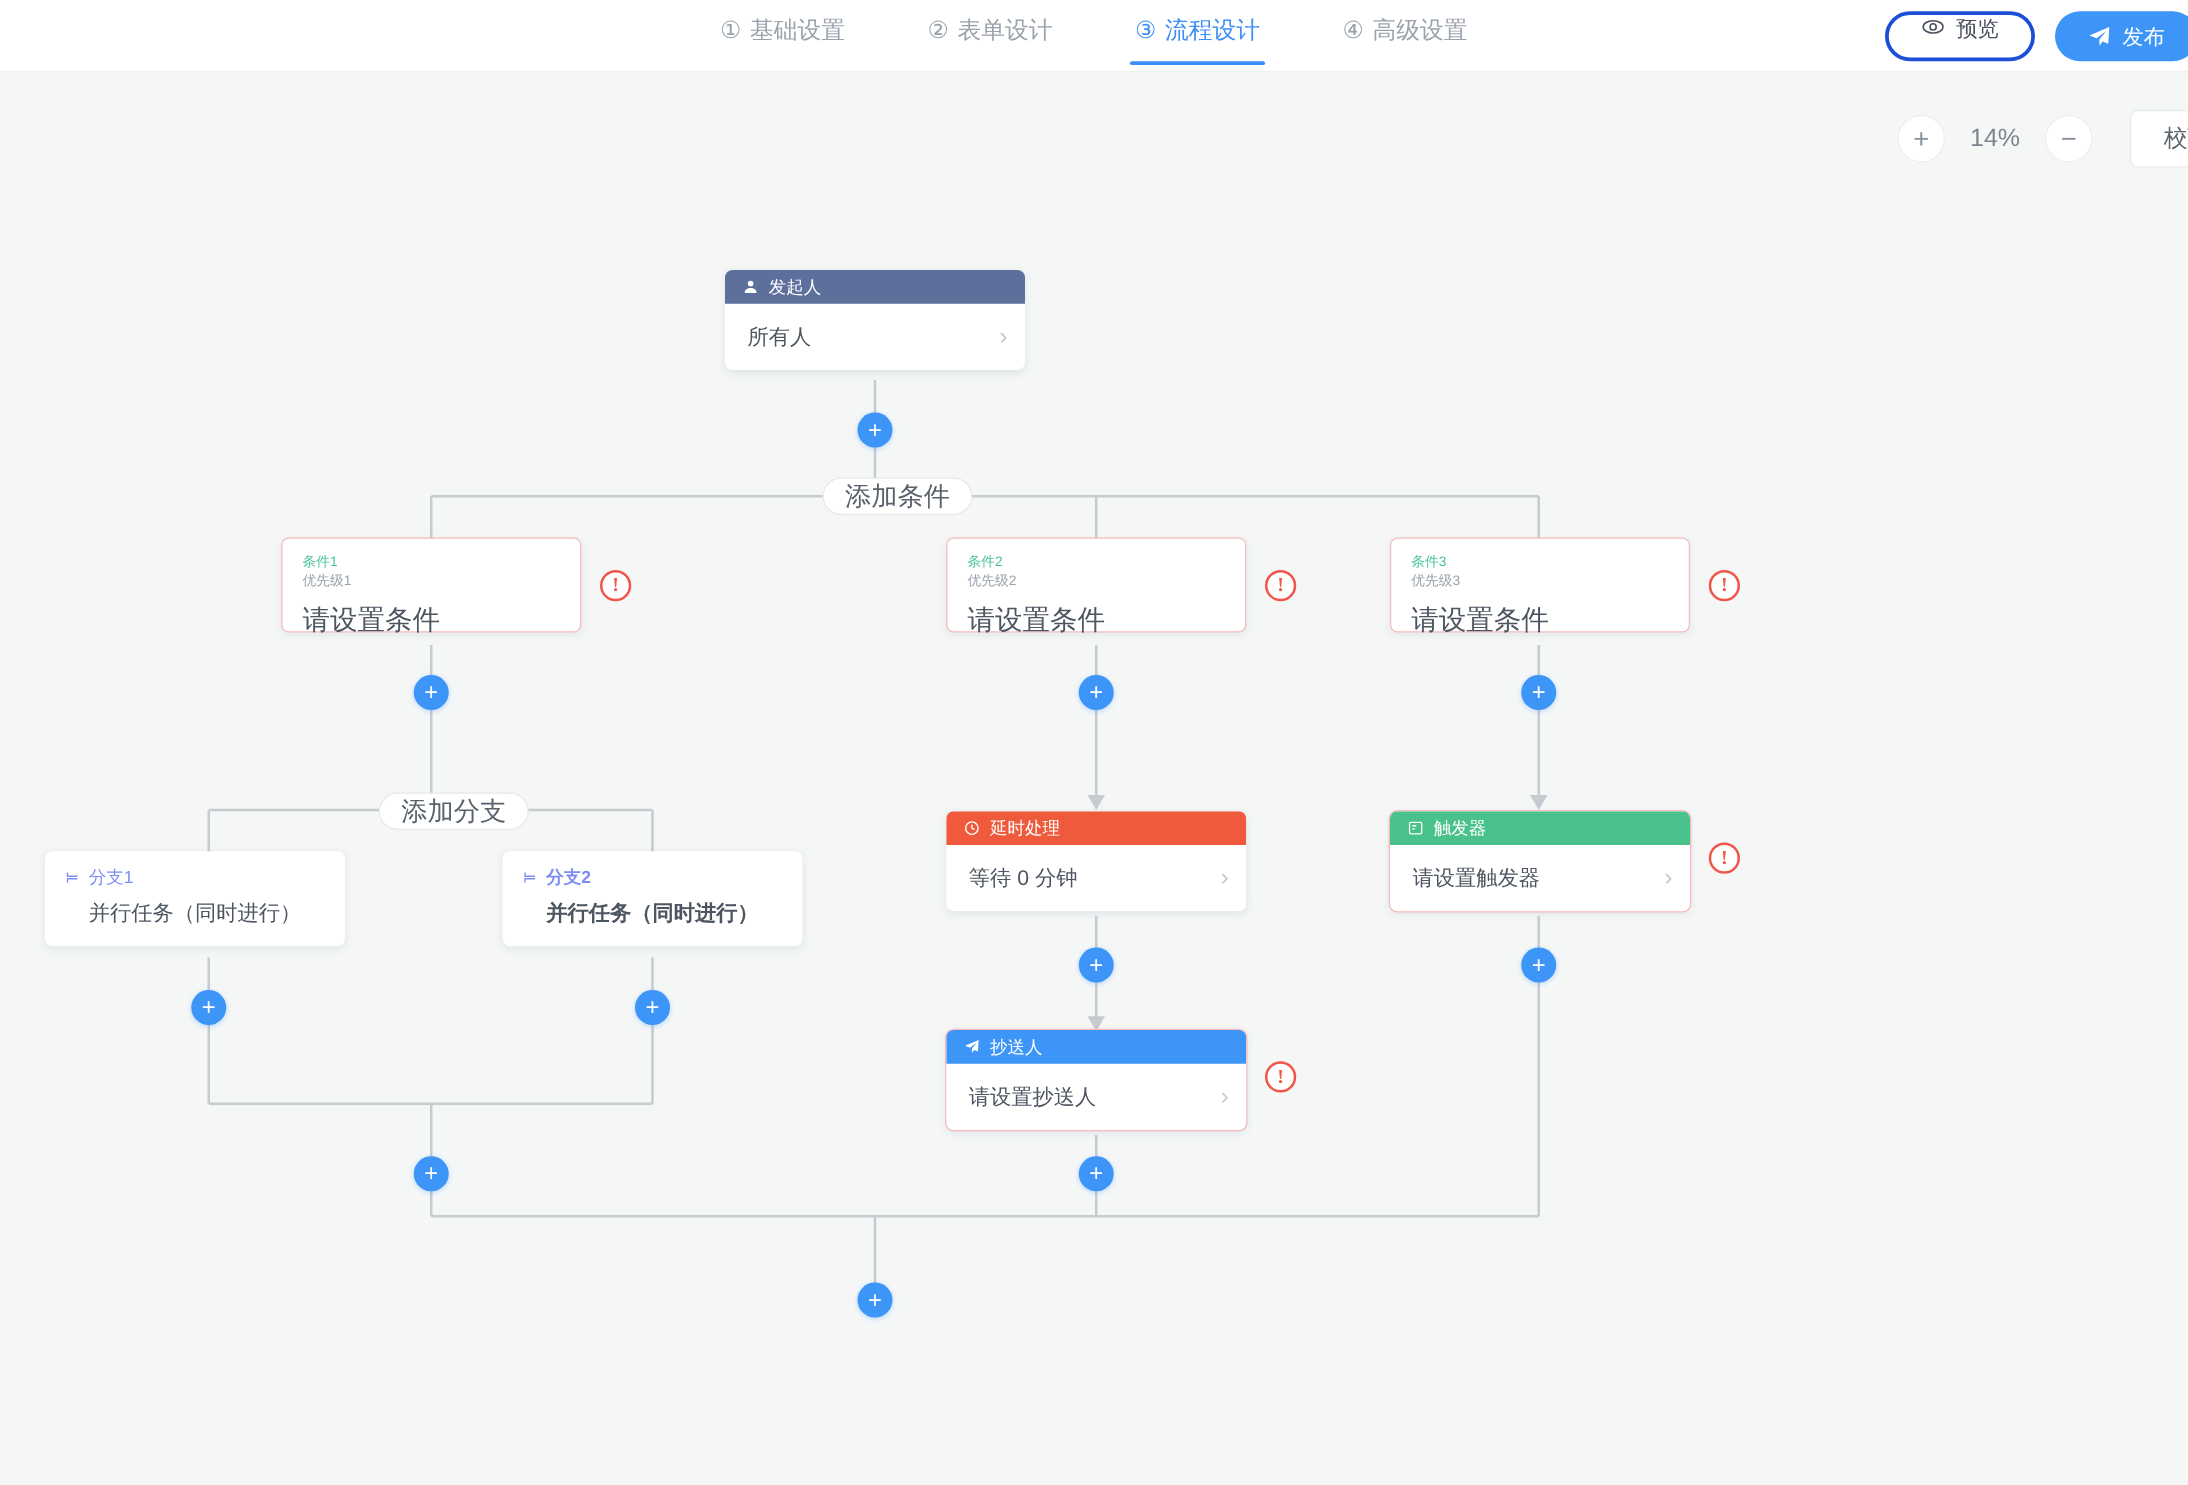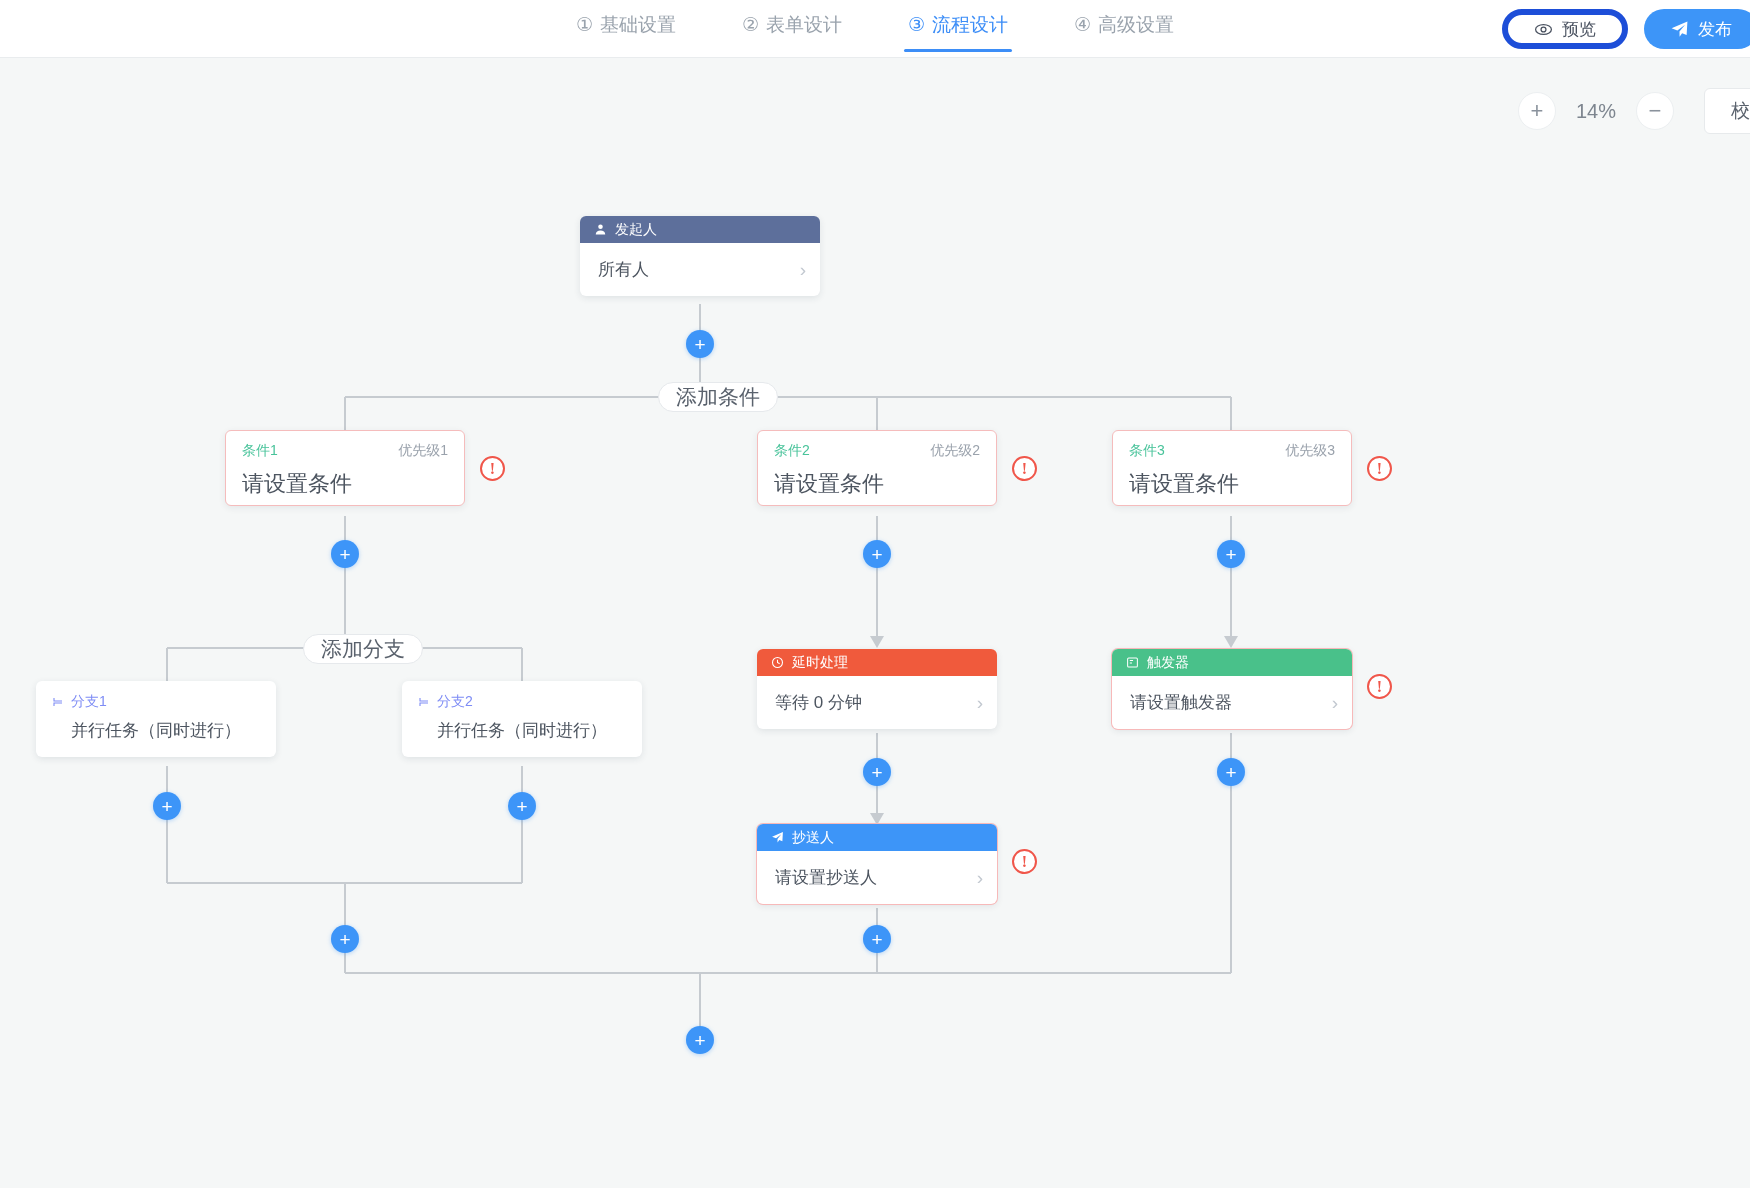--- a/index.html
+++ b/index.html
@@ -33,23 +33,23 @@
     content: ""; position: absolute; left: 0; right: 0; bottom: 0;
     height: 3px; background: #3d8ef7; border-radius: 2px;
   }
   .step .num { margin-right: 7px; }
 
   .header-actions {
     position: absolute; right: -8px; top: 0; height: 58px;
     display: flex; align-items: center; gap: 16px;
   }
   .btn-preview {
-    display: flex; align-items: center; gap: 9px;
+    display: flex; gap: 9px;
     height: 40px; padding: 0 26px;
-    border: 6px solid #1d4ed8; border-radius: 20px;
+    border: 3px solid #1d4ed8; border-radius: 20px;
     background: #fff; color: #4a5260; font-size: 17px; cursor: pointer;
     white-space: nowrap;
   }
   .btn-publish {
     display: flex; align-items: center; gap: 9px;
     height: 40px; padding: 0 26px;
     border: none; border-radius: 20px;
     background: #3d95f8; color: #fff; font-size: 17px; cursor: pointer;
     white-space: nowrap;
   }
@@ -103,21 +103,21 @@
   .node.err { box-shadow: 0 0 0 1px #f7b9b9, 0 2px 7px rgba(30,45,70,.10); }
 
   
   .cond {
     position: absolute; width: 240px; height: 76px; background: #fff;
     border: 1px solid #f5bcbc; border-radius: 6px;
     box-shadow: 0 2px 7px rgba(30,45,70,.08); cursor: pointer;
   }
   .cond-top {
     display: flex; justify-content: space-between; align-items: flex-start;
-    padding: 11px 16px 0 16px; font-size: 14px;
+    padding: 11px 16px 0 16px; font-size: 11px; flex-direction: column;
   }
   .cond-name { color: #48c39a; }
   .cond-prio { color: #9aa2ac; }
   .cond-body { padding: 9px 16px 0 16px; font-size: 22px; color: #4d5560; }
 
   
   .branch {
     position: absolute; width: 240px; height: 76px; background: #fff;
     border-radius: 6px; box-shadow: 0 2px 7px rgba(30,45,70,.10); cursor: pointer;
   }
@@ -299,21 +299,21 @@
           <path d="M4 4v6h16"></path>
             <path d="M4 20v-6h16"></path>
         </svg>
       </span>
       <span>分支1</span>
     </div>
     <div class="branch-body">并行任务（同时进行）</div>
   </div>
   <div class="plus" style="left:153px; top:734px;">+</div>
 
-  <div class="branch" style="left:402px; top:623px;">
+  <div class="branch" style="left:402px; top:623px;font-weight:bold;">
     <div class="branch-top">
       <span class="ico">
         <svg width="12" height="12" viewBox="0 0 24 24" fill="none" stroke="#7e8cf5" stroke-width="2.2">
           <path d="M4 4v6h16"></path>
             <path d="M4 20v-6h16"></path>
         </svg>
       </span>
       <span>分支2</span>
     </div>
     <div class="branch-body">并行任务（同时进行）</div>

